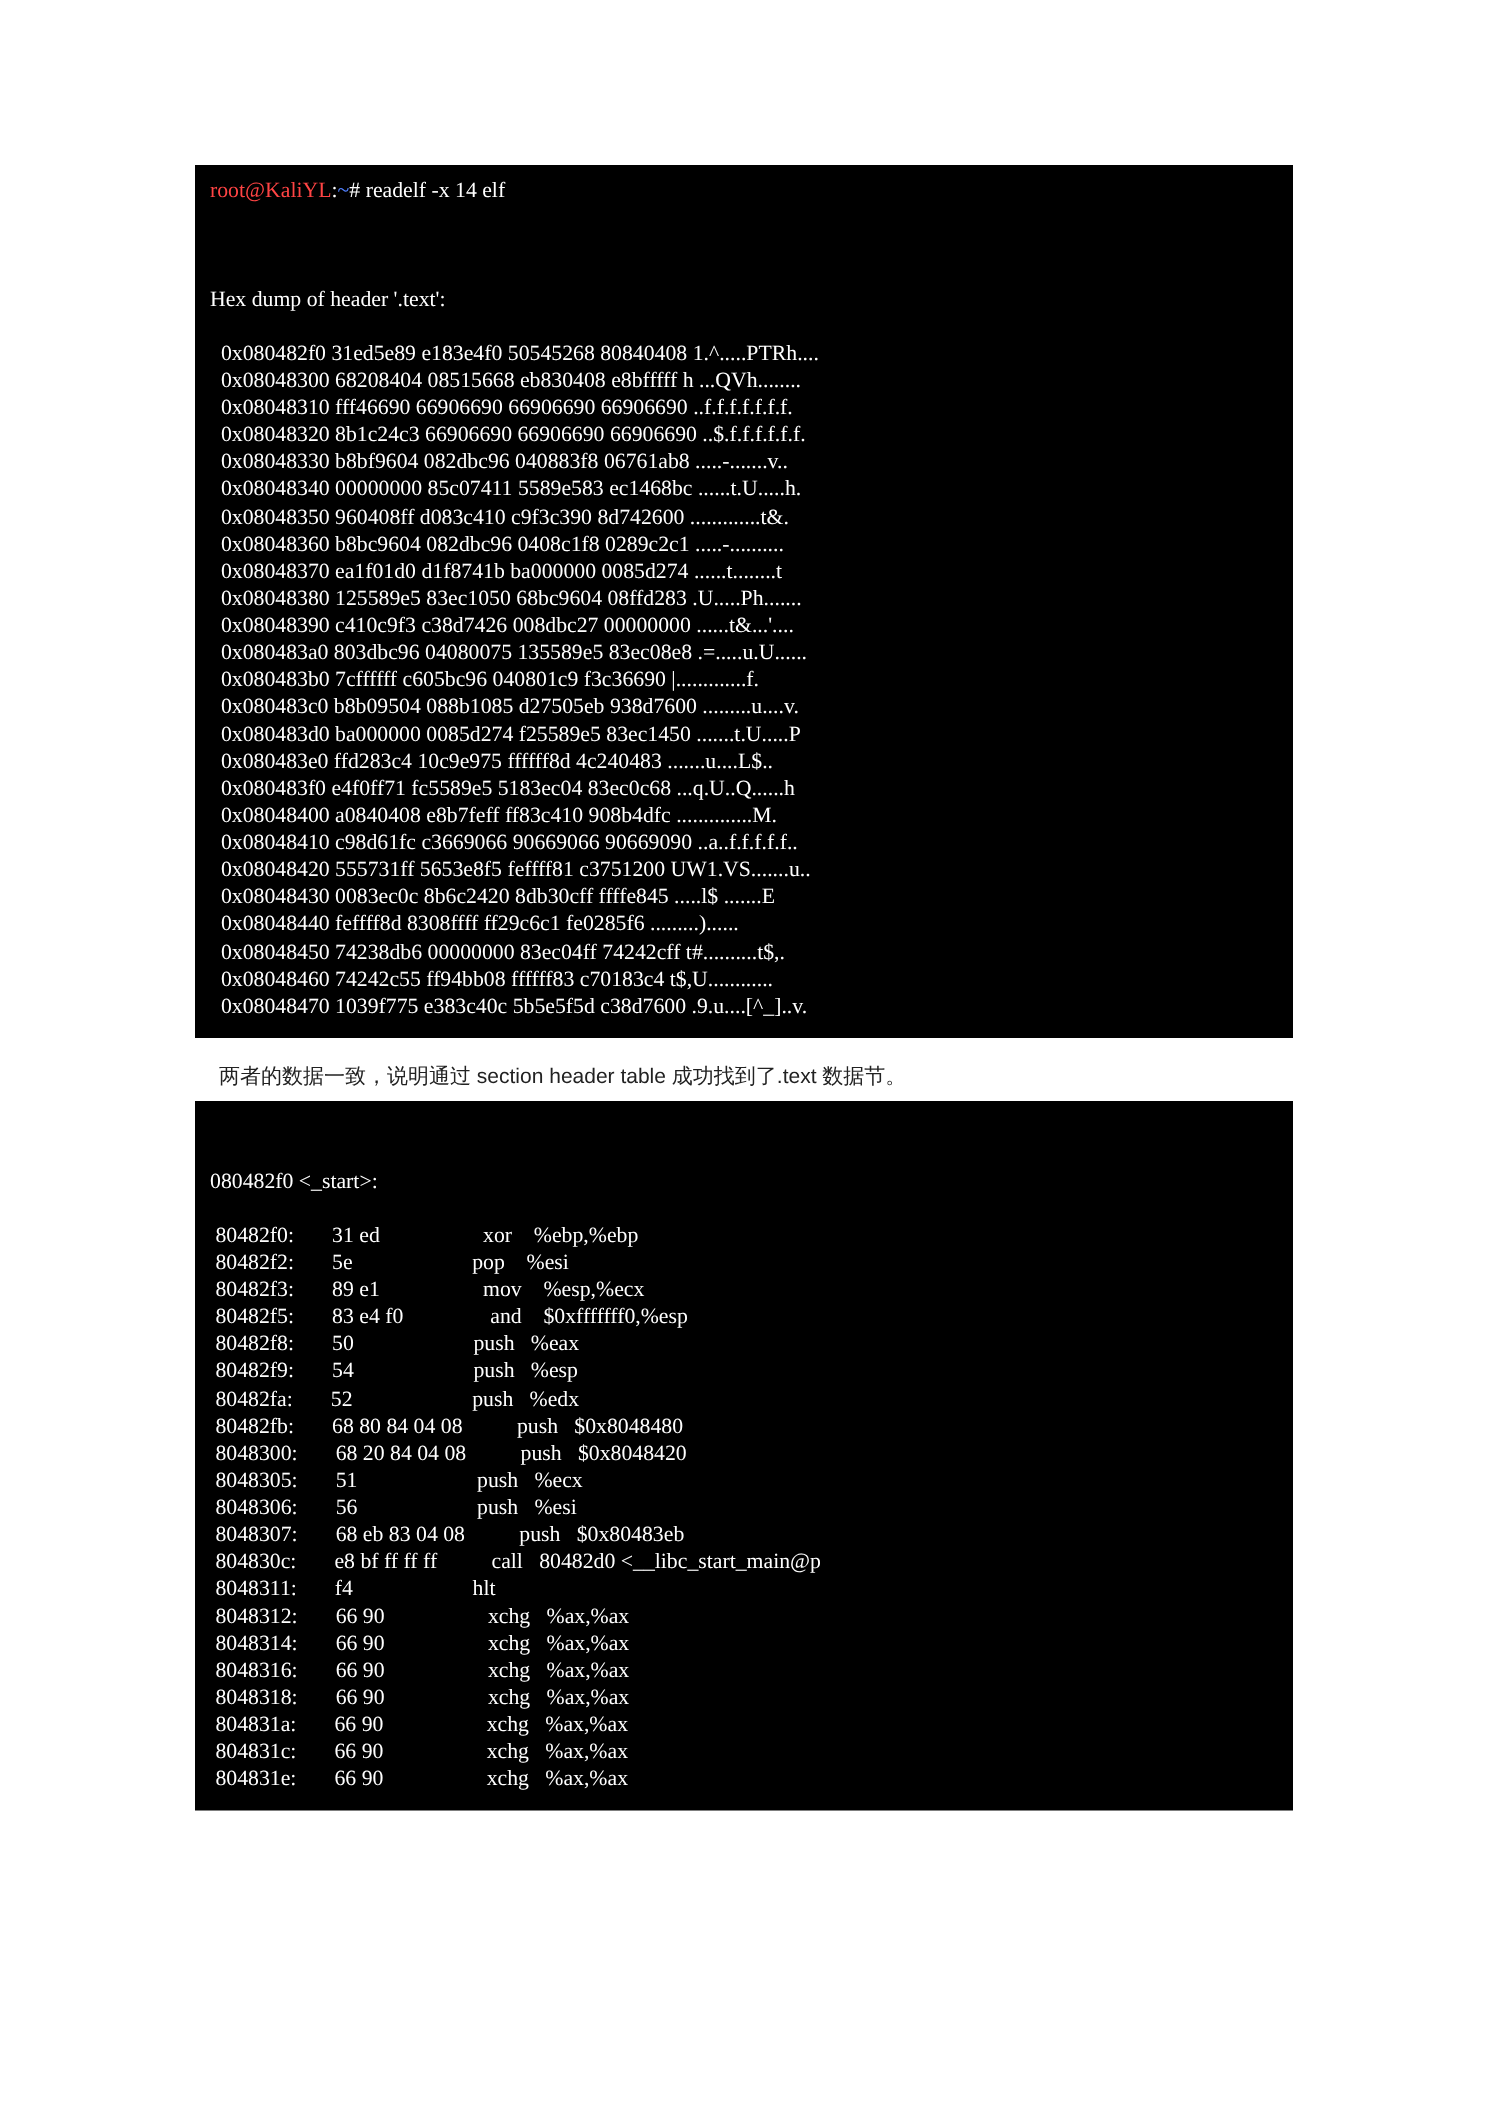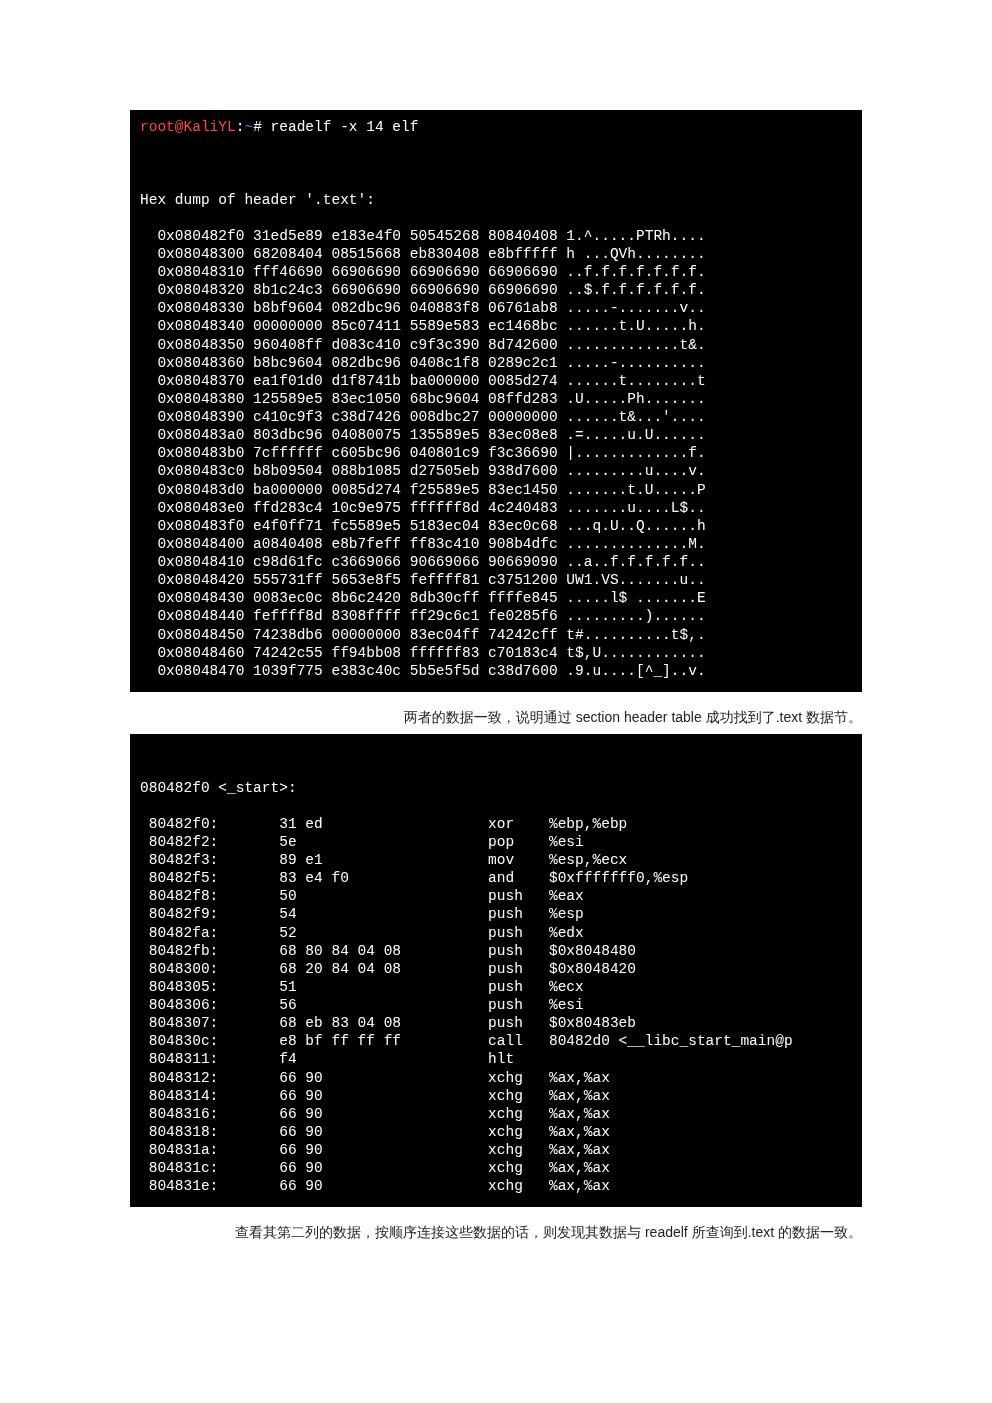--- a/index.html
+++ b/index.html
@@ -12,35 +12,34 @@
   }
   .page {
     width: 992px;
     margin: 0 auto;
     padding: 110px 130px 60px 130px;
     box-sizing: border-box;
   }
   .term {
     background: #000;
     color: #fff;
-    font-family: Liberation Mono, monospace;
+    font-family: Liberation Serif, serif;
     font-size: 14.5px;
     line-height: 1.25;
     padding: 8px 10px 12px 10px;
     white-space: pre;
     overflow: hidden;
   }
   .term .red { color: #ff4444; }
   .term .blue { color: #5080ff; }
   .term-line { display: block; }
   .bodytext {
-    margin: 14px 0 6px 5px;
+    margin: 14px 0 6px 16px;
     line-height: 1.6;
     font-size: 14px;
-    text-align: right;
   }
 </style>
 </head>
 <body>
 
 <div class="page">
 
   <div class="term"><span class="term-line"><span class="red">root@KaliYL</span><span>:</span><span class="blue">~</span><span># </span><span>readelf -x 14 elf</span></span>
 <span class="term-line"> </span>
 <span class="term-line">Hex dump of header '.text':</span>
@@ -90,15 +89,14 @@
  804830c:       e8 bf ff ff ff          call   80482d0 &lt;__libc_start_main@p
  8048311:       f4                      hlt
  8048312:       66 90                   xchg   %ax,%ax
  8048314:       66 90                   xchg   %ax,%ax
  8048316:       66 90                   xchg   %ax,%ax
  8048318:       66 90                   xchg   %ax,%ax
  804831a:       66 90                   xchg   %ax,%ax
  804831c:       66 90                   xchg   %ax,%ax
  804831e:       66 90                   xchg   %ax,%ax</span></div>
 
-  <p class="bodytext">查看其第二列的数据，按顺序连接这些数据的话，则发现其数据与 readelf 所查询到.text 的数据一致。</p>
 
 </div>
 
 </body></html>

